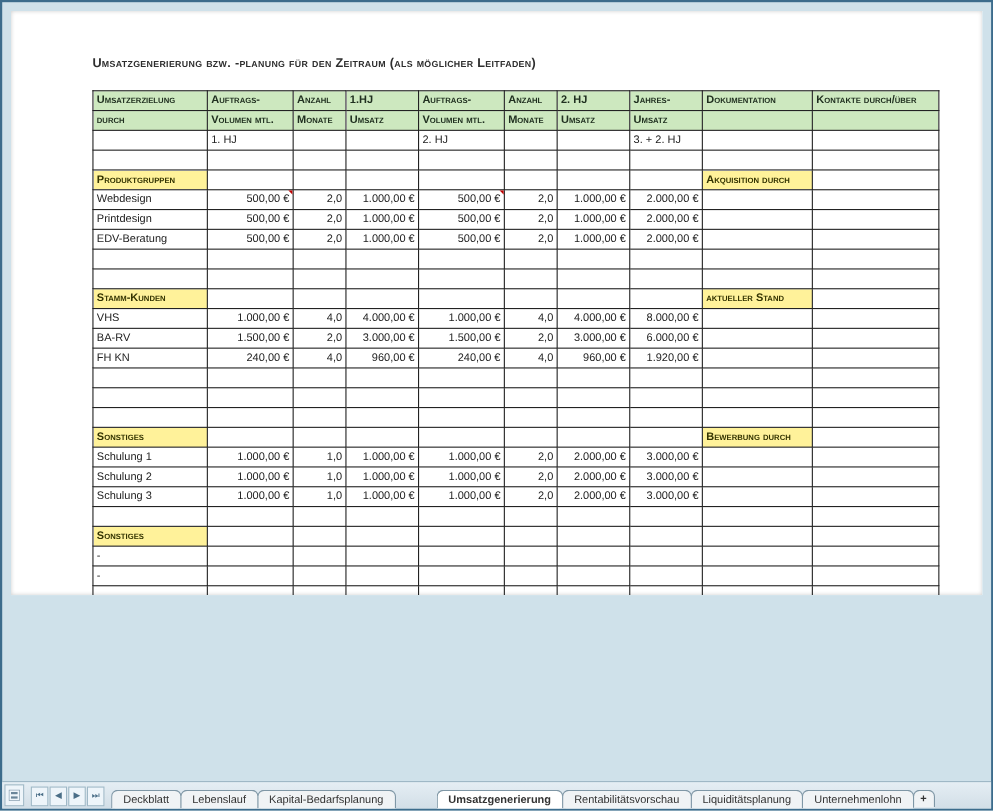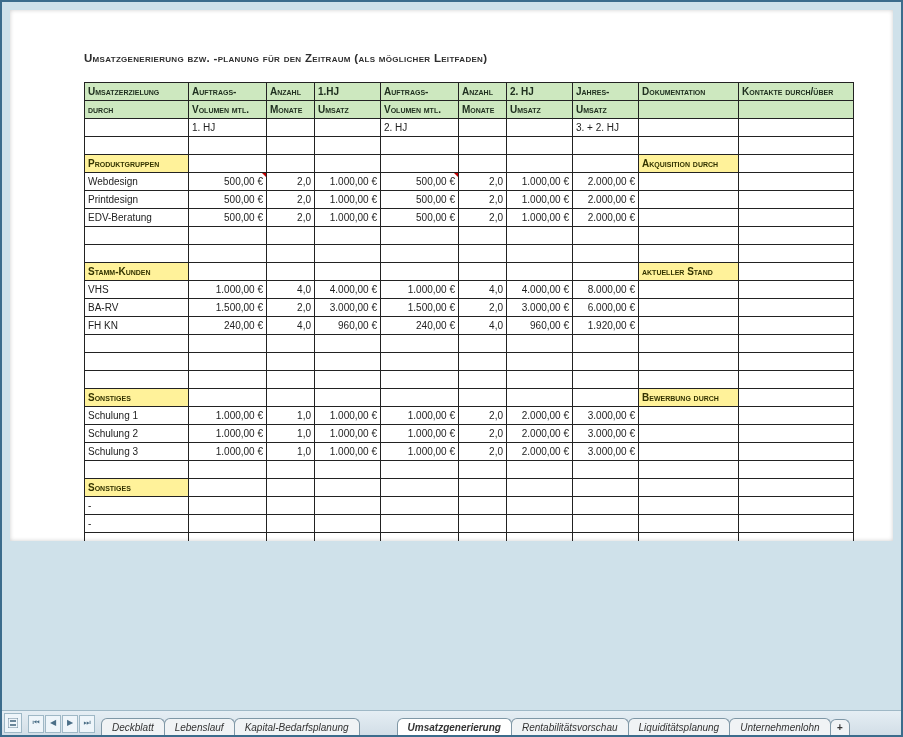--- a/index.html
+++ b/index.html
@@ -118,23 +118,22 @@
     height: 16px;
     border: 1px solid #9FB8C6;
     background: #EEF5FA;
     font-size: 8px;
     line-height: 14px;
     text-align: center;
     color: #4A6E87;
   }
   .tabs {
     display: flex;
-    align-items: flex-end;
+    align-items: flex-start;
     gap: 0;
-    font-style: italic;
   }
   .tab {
     padding: 3px 10px 2px 10px;
     border: 1px solid #7F97A6;
     border-bottom: none;
     background: #F0F3F5;
     font-size: 10px;
     border-top-left-radius: 6px;
     border-top-right-radius: 6px;
     margin-right: -1px;

